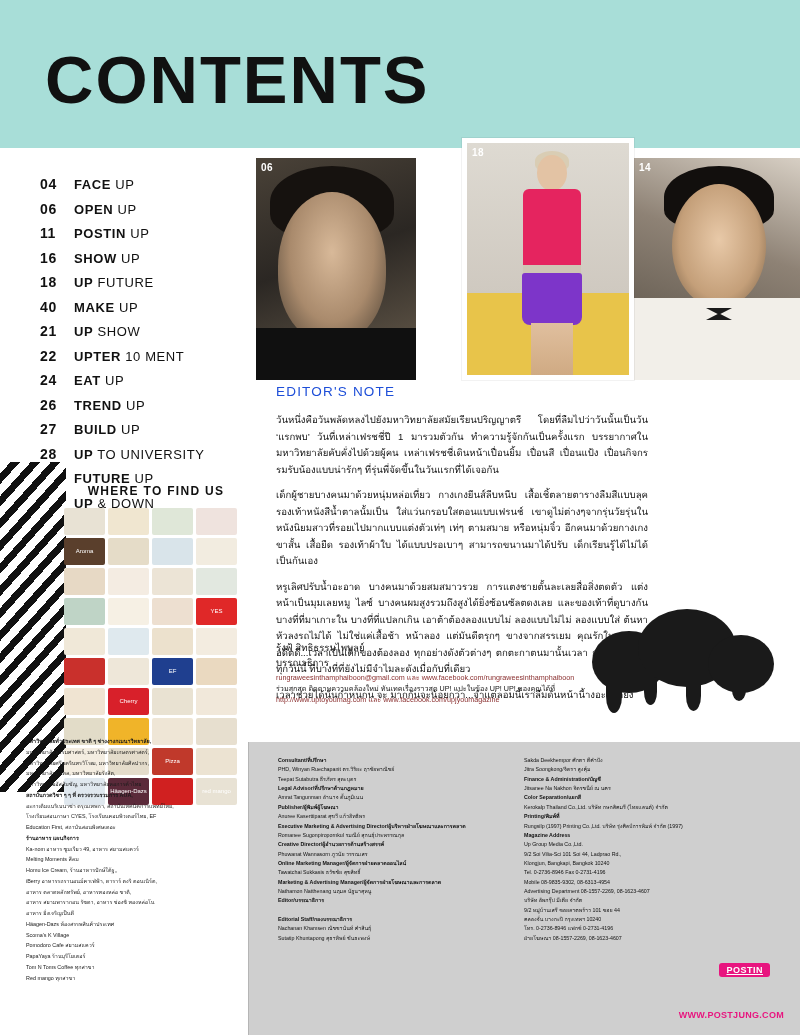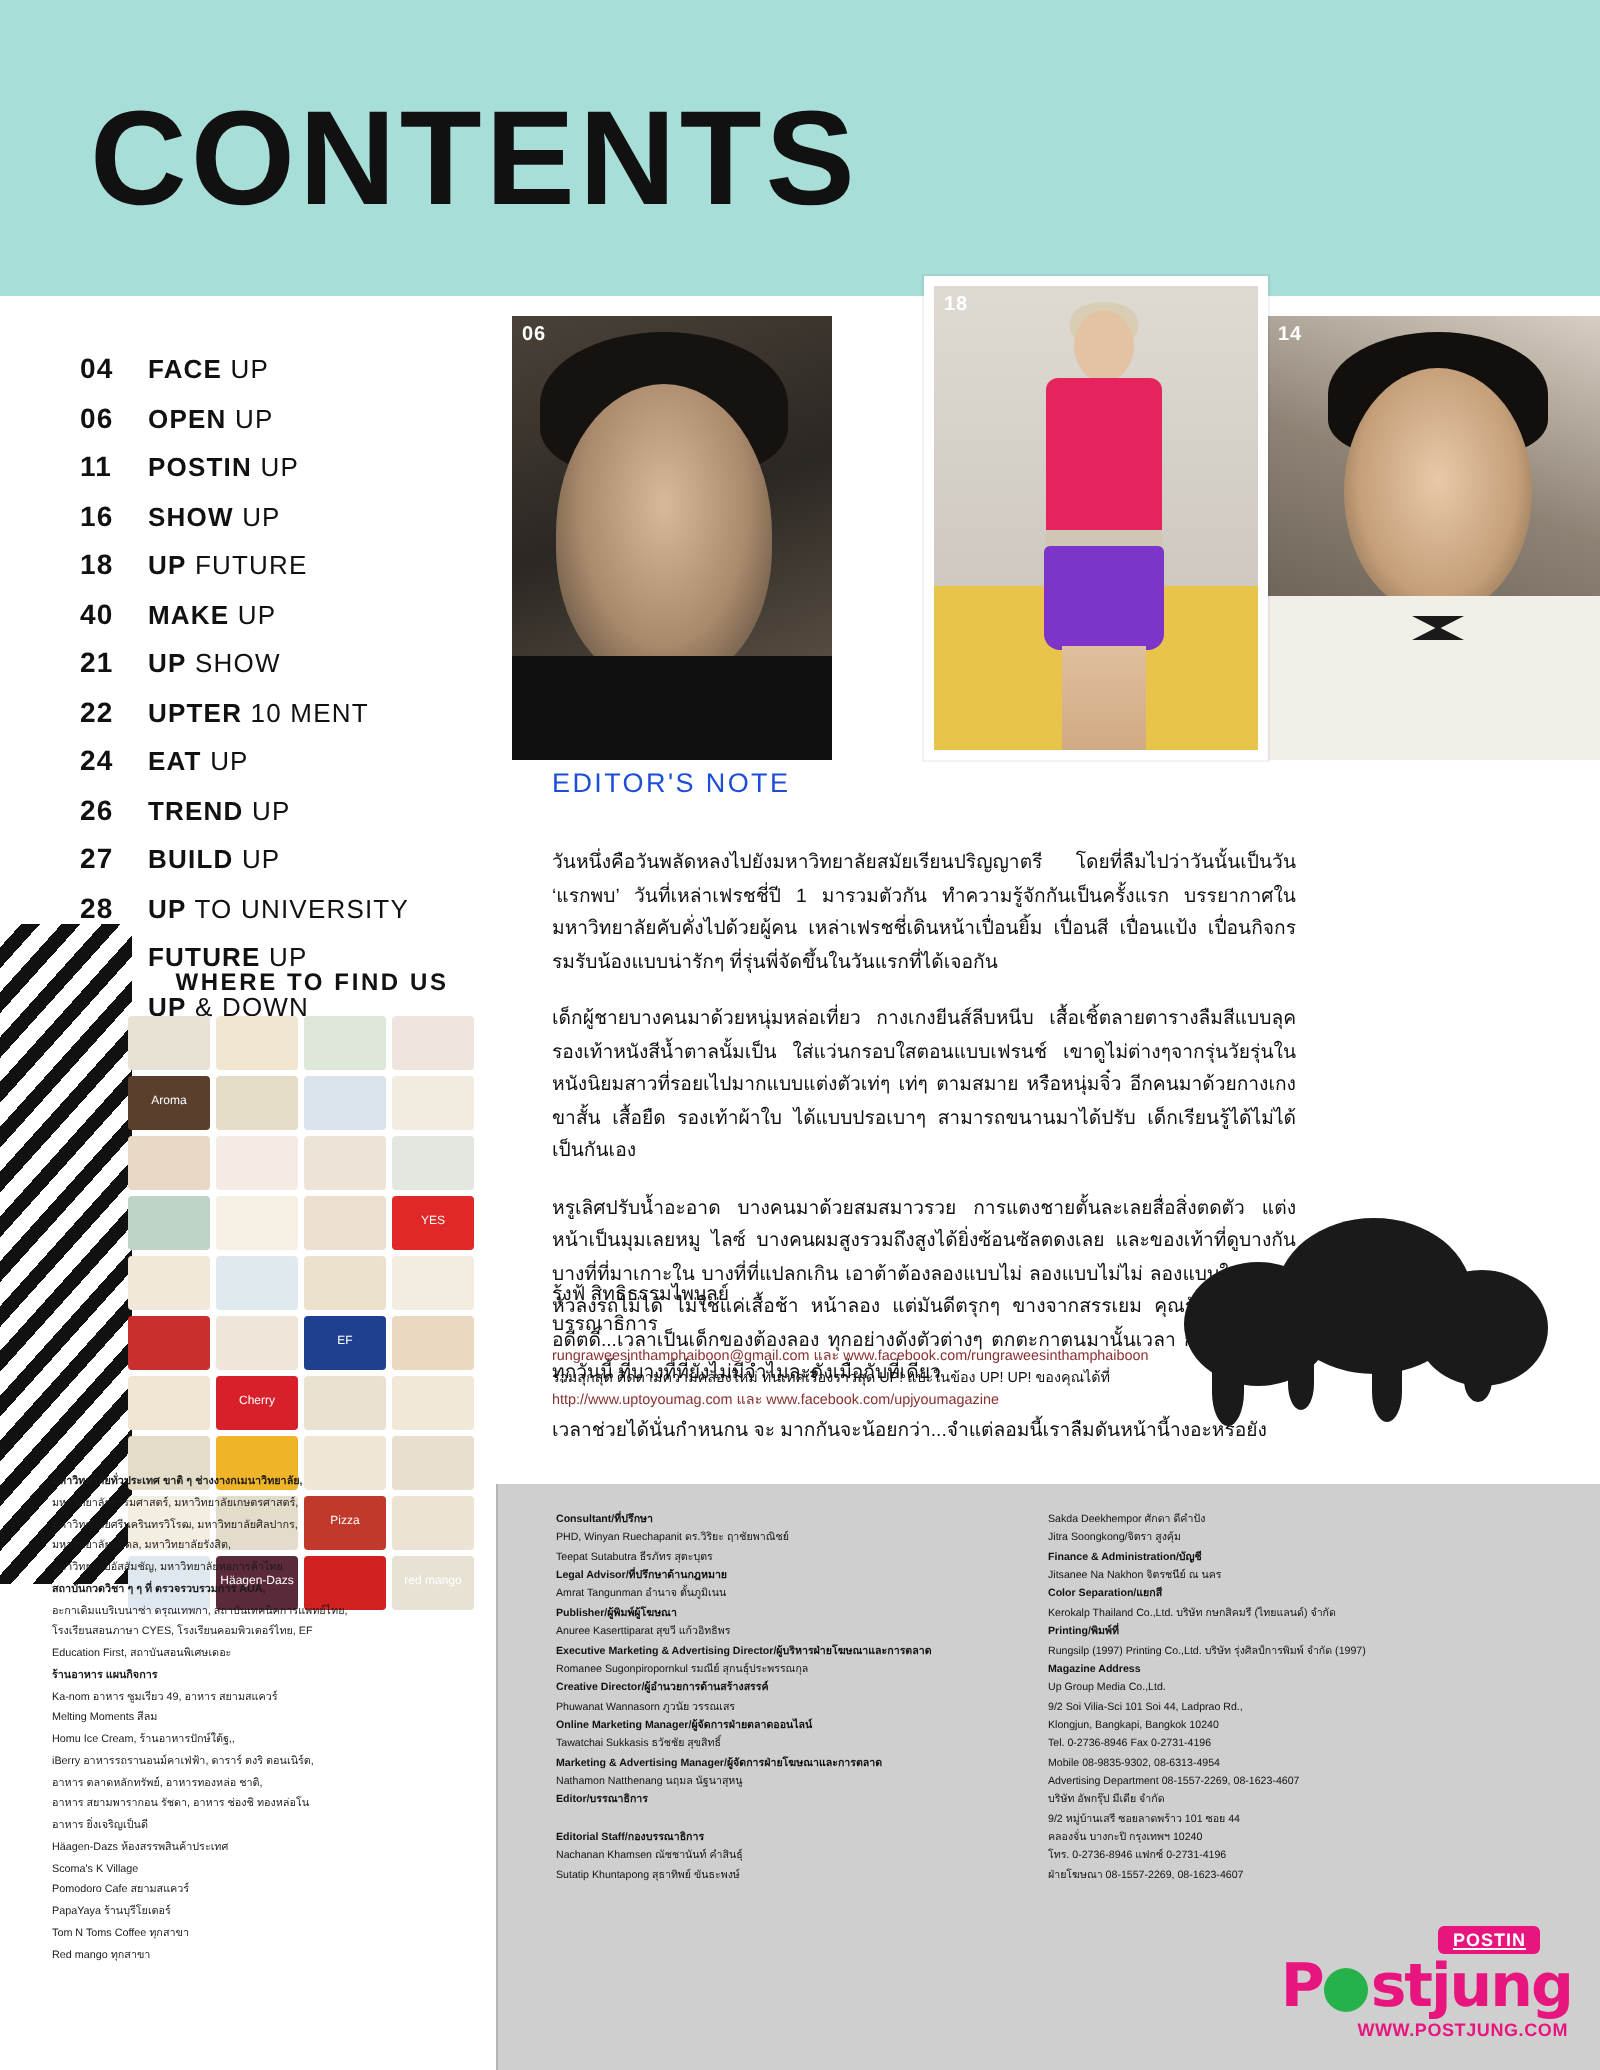--- a/index.html
+++ b/index.html
@@ -172,21 +172,21 @@
 
   
   .ed-title {
     position: absolute; left: 276px; top: 384px;
     font-size: 13.5px; font-weight: normal; letter-spacing: 1.2px; color: #1d4ed8;
   }
   .ed-body {
     position: absolute; left: 276px; top: 412px; width: 372px;
     font-size: 9.6px; line-height: 1.72; color: #111; text-align: justify;
   }
-  .ed-body p { margin: 12px 0 9px 0; }
+  .ed-body p { margin: 0 0 9px 0; }
   .ed-sign {
     position: absolute; left: 276px; top: 640px; width: 400px;
     font-size: 9.6px; line-height: 1.6; color: #111;
   }
   .ed-links {
     position: absolute; left: 276px; top: 672px; width: 400px;
     font-size: 7.2px; line-height: 1.55; color: #8a2f2f;
   }
   .ed-links .blk { color: #111; }
 
@@ -484,19 +484,16 @@
         <p>9/2 หมู่บ้านเสรี ซอยลาดพร้าว 101 ซอย 44</p>
         <p>คลองจั่น บางกะปิ กรุงเทพฯ 10240</p>
         <p>โทร. 0-2736-8946   แฟกซ์ 0-2731-4196</p>
         <p>ฝ่ายโฆษณา  08-1557-2269, 08-1623-4607</p>
       </div>
   </div>
   <div class="credits-left-divider"></div>
 
   <div class="pj">
     <div class="pj-postin">POSTIN</div>
-    <div class="pj-main">
-      <span class="pj-p">P</span><span class="pj-o"></span><span class="pj-rest">stjung</span>
-    </div>
     <div class="pj-url">WWW.POSTJUNG.COM</div>
   </div>
 
 </div>
 
 </body></html>

